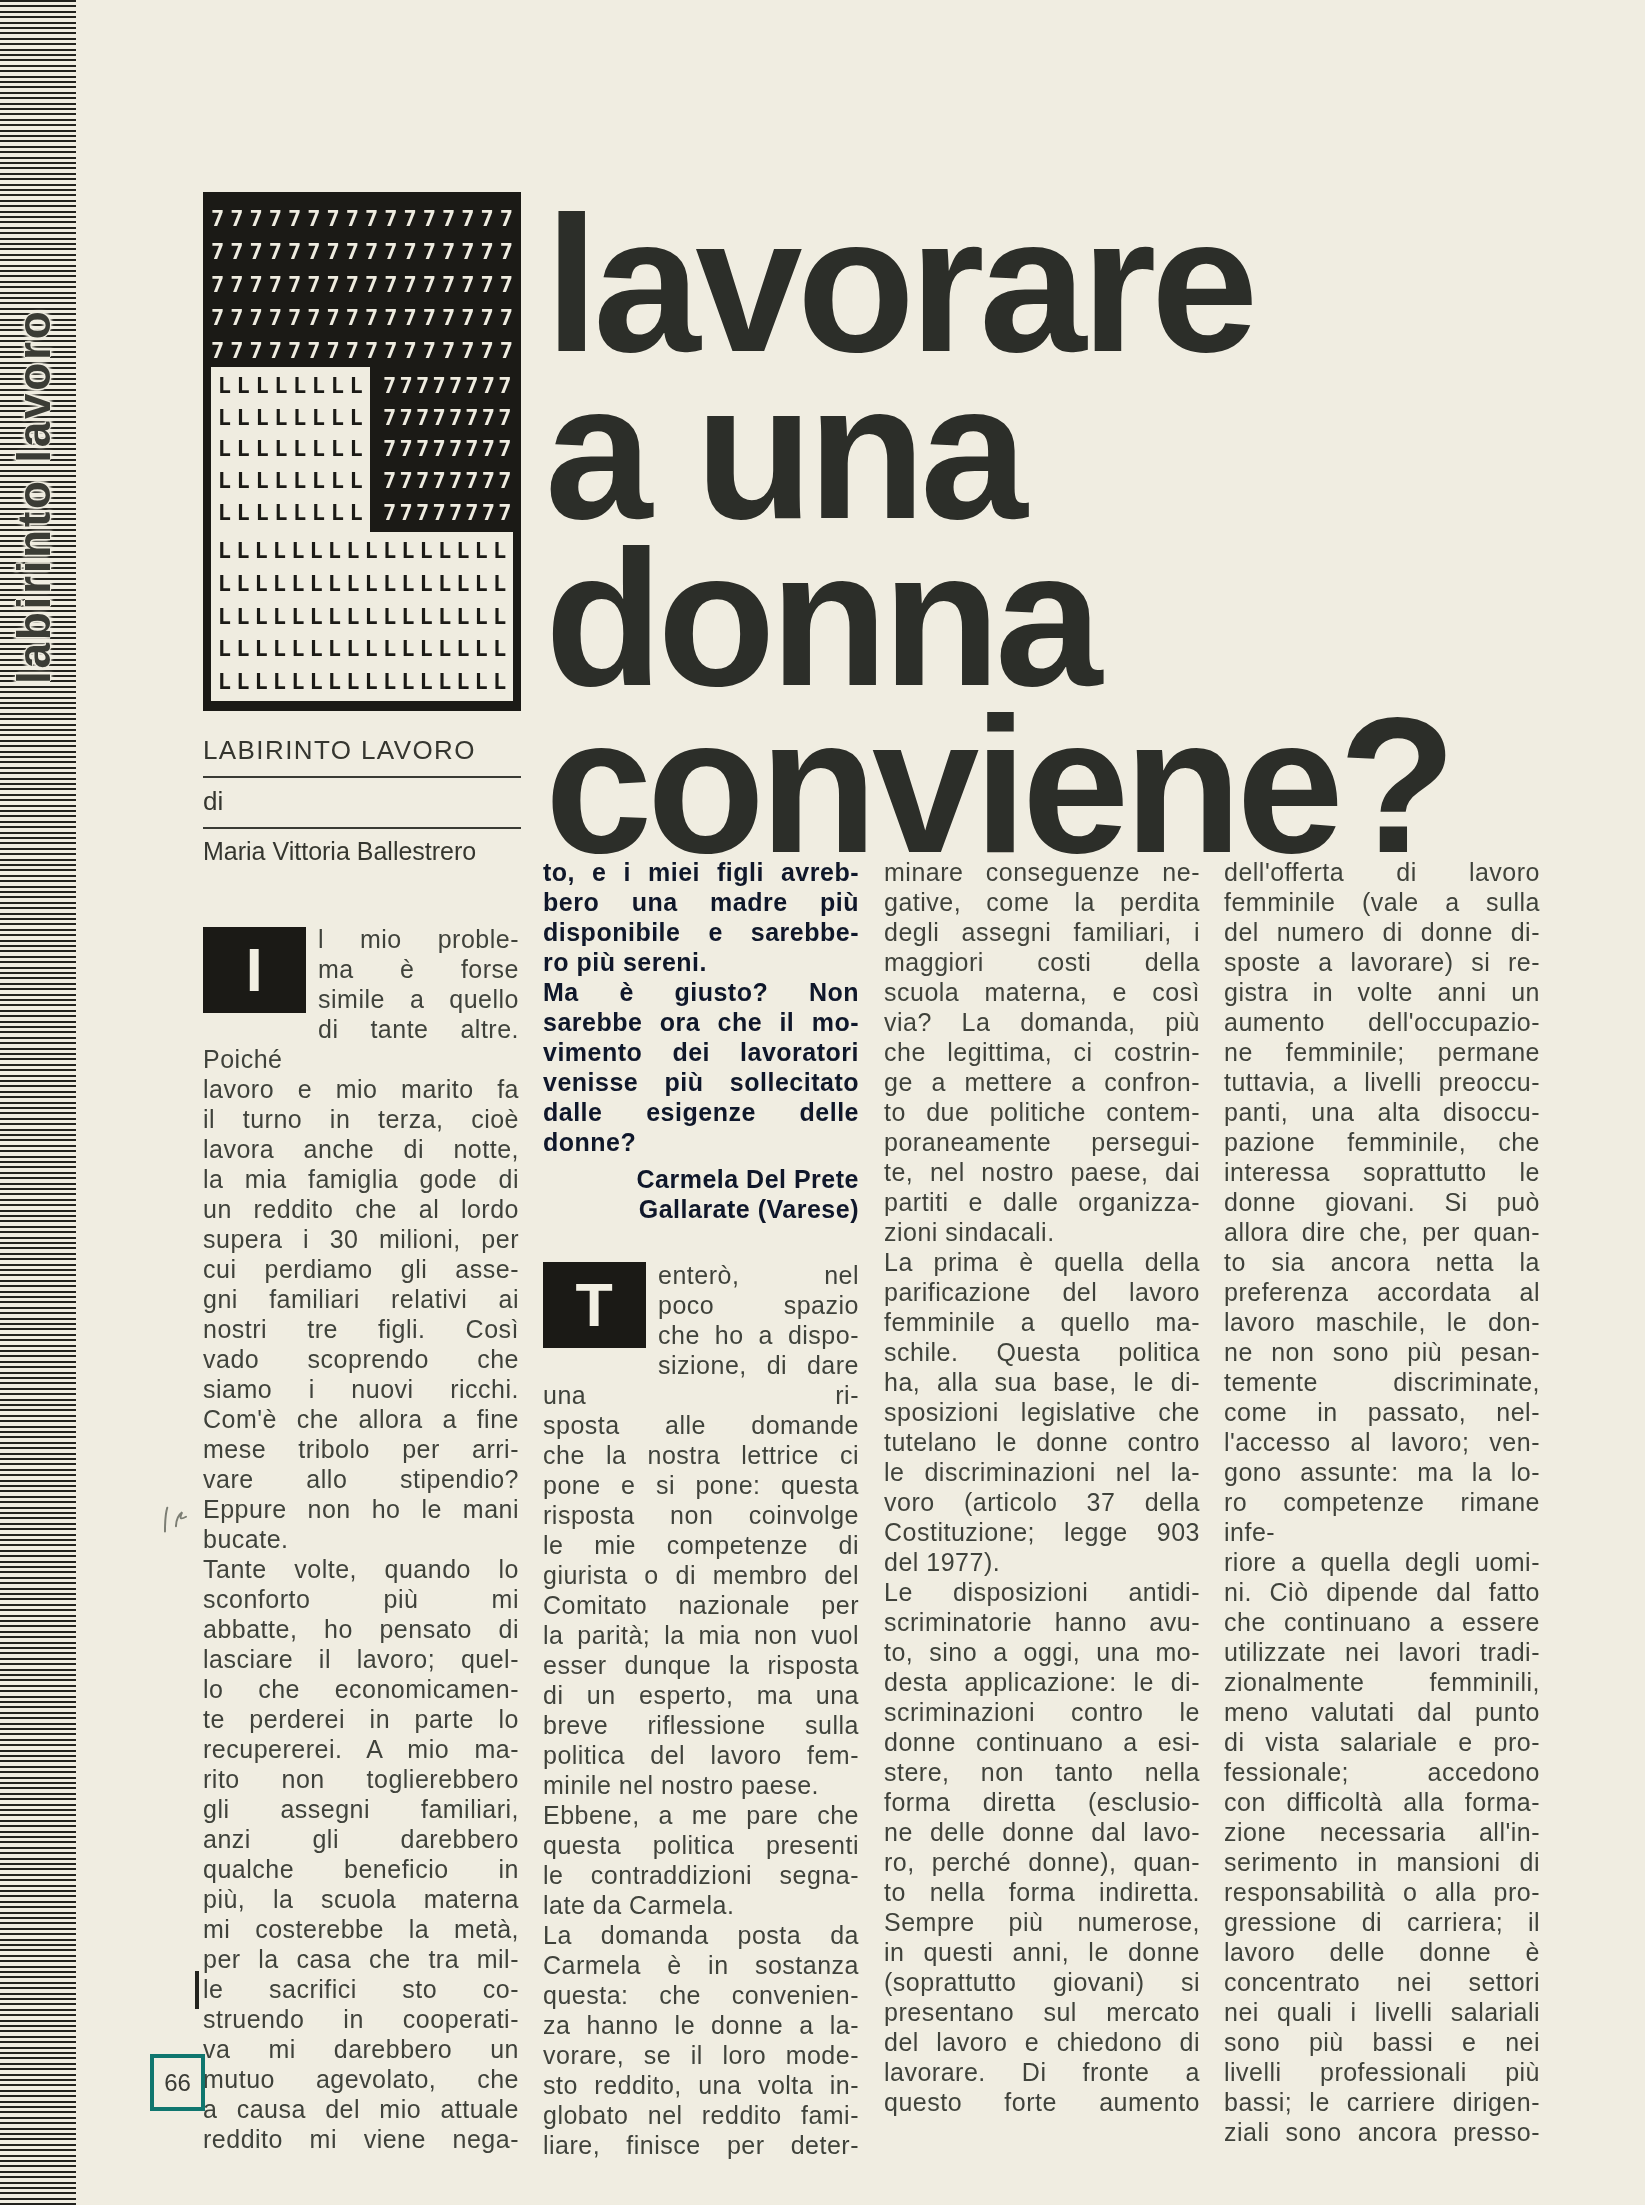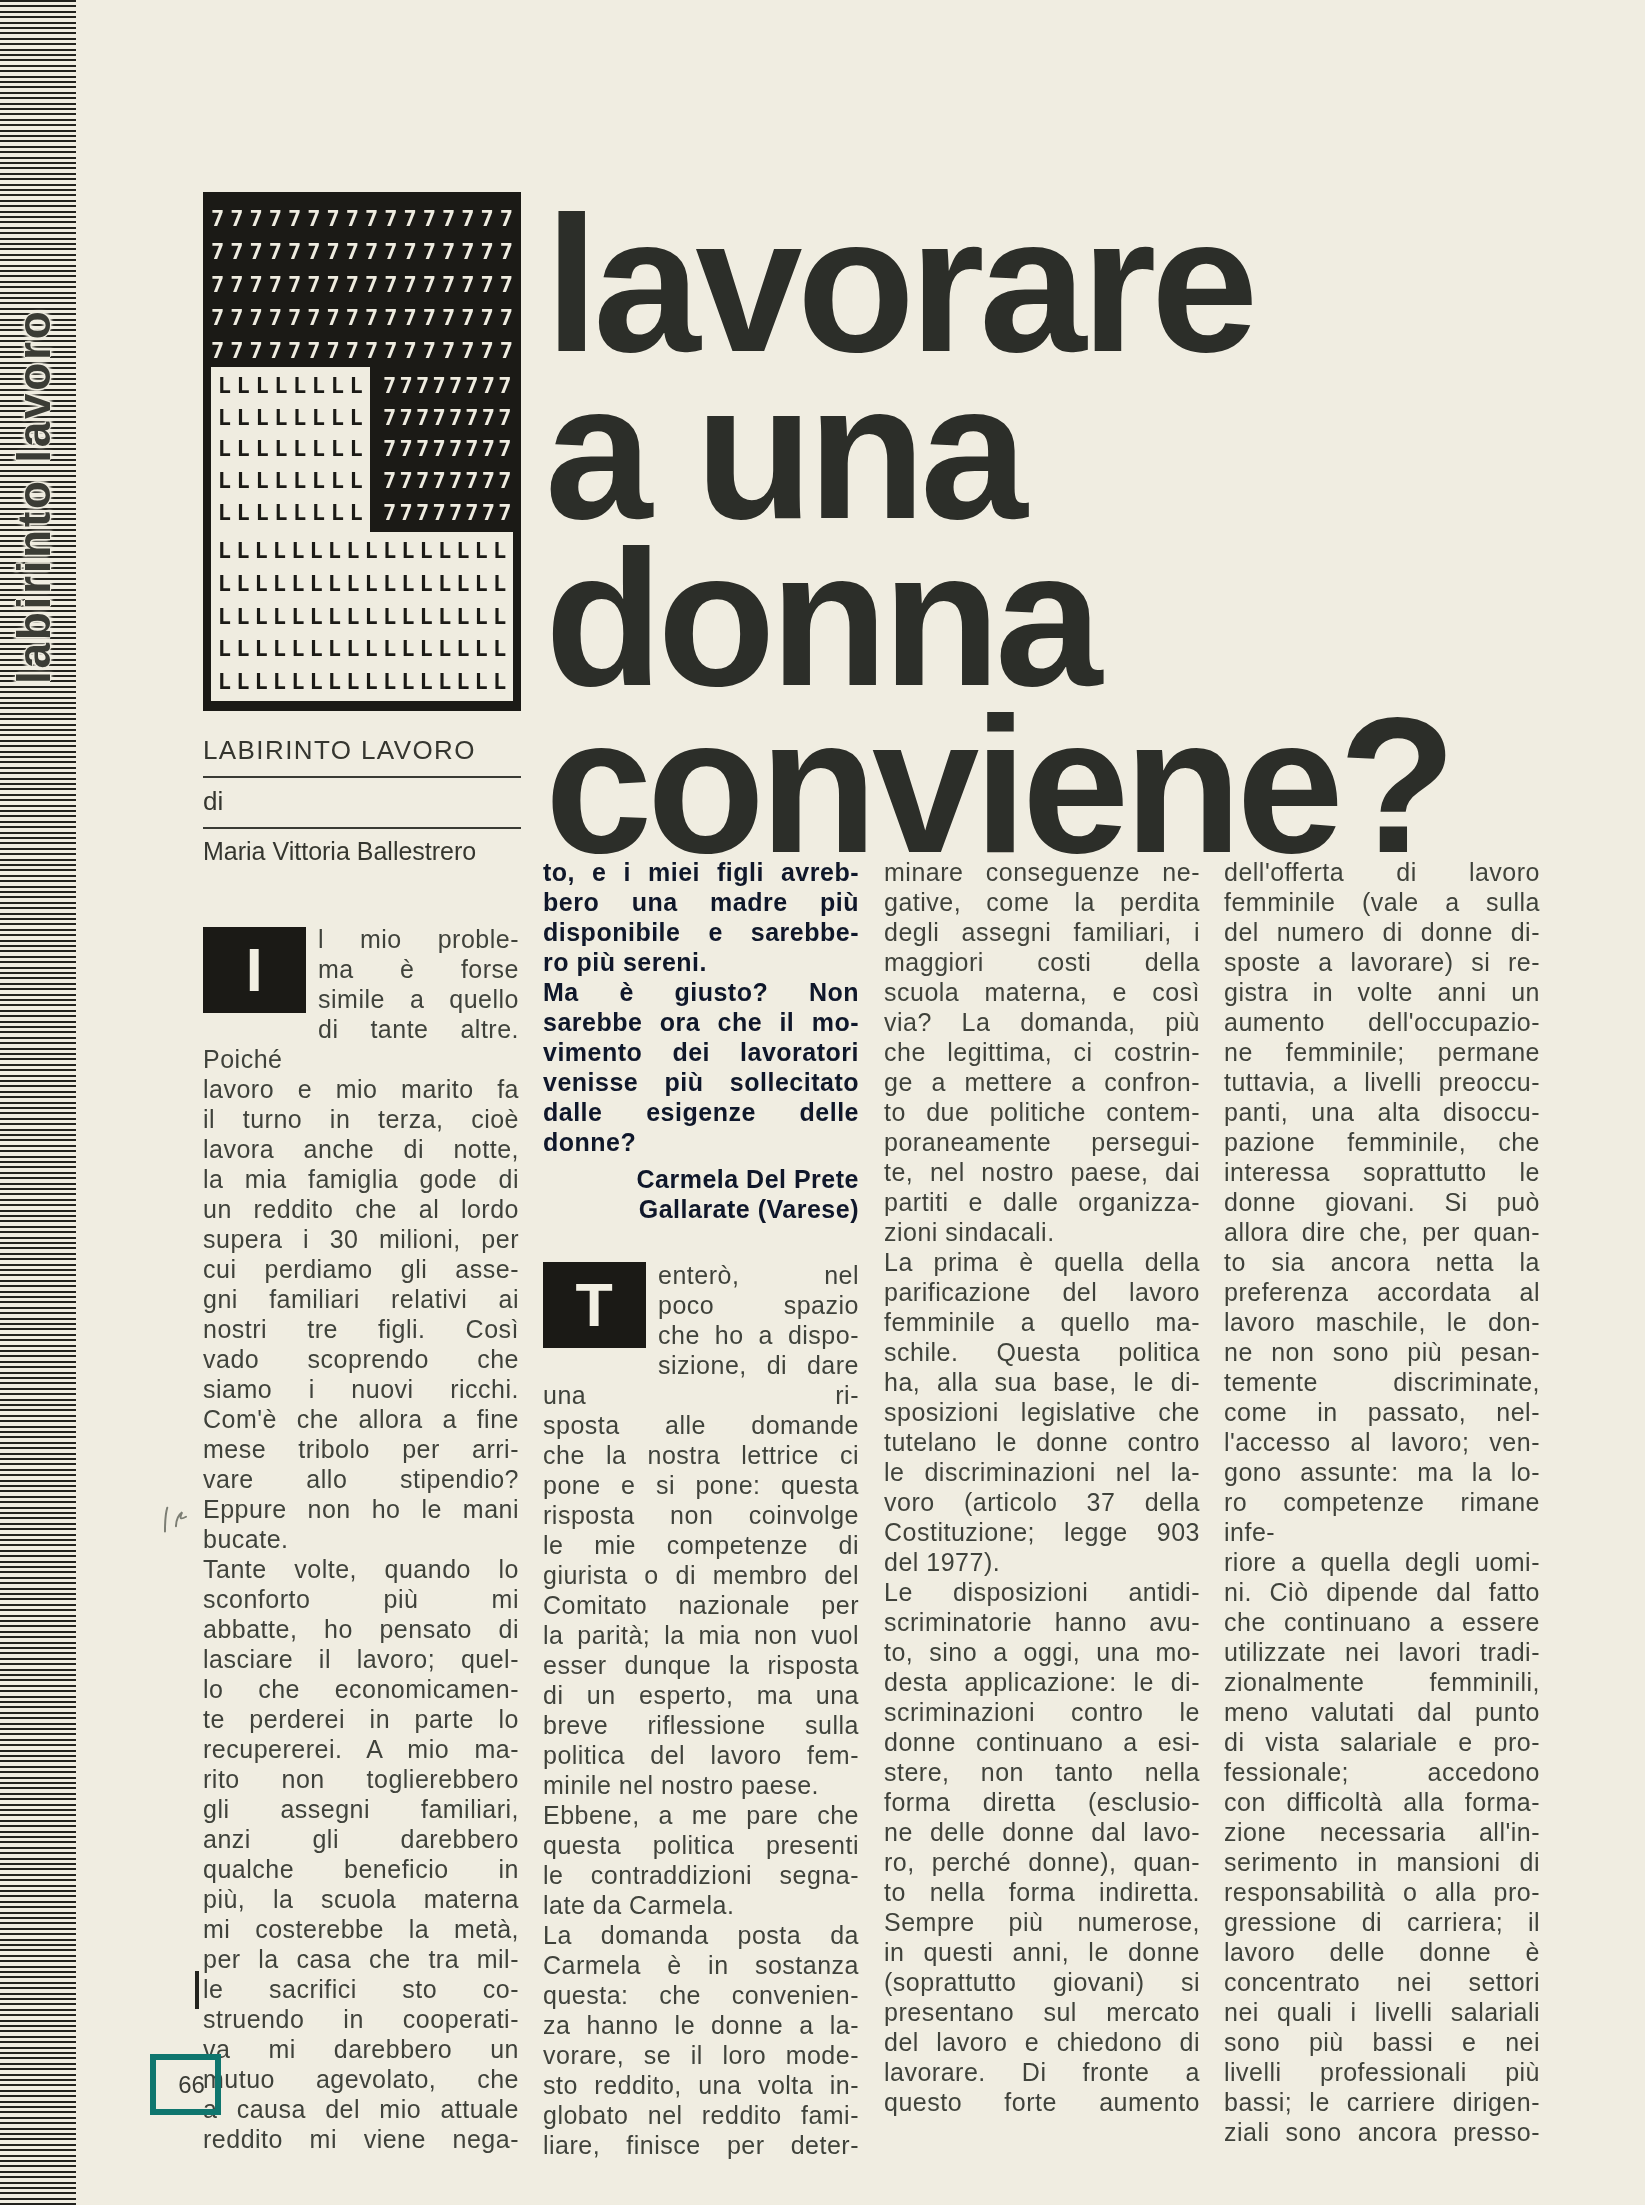--- a/index.html
+++ b/index.html
@@ -62,22 +62,22 @@
   .cap{
     float:left;width:103px;height:86px;background:#1b1a16;color:#f2efe3;
     display:flex;align-items:center;justify-content:center;
     font-size:61px;font-weight:bold;margin:2.7px 12px 2.7px 0;
   }
   .sig{font-weight:bold;text-align:right;margin:6.8px 0 36px 0;color:#0f172a;}
   .sig div{min-height:30px;}
   
   .pagenum{
     position:absolute;left:150px;top:2054px;width:47px;height:49px;
-    border:6px solid #0f766e;display:flex;align-items:center;justify-content:center;
-    font-size:24px;color:#3a3b35;background:transparent;padding-left:12px;
+    border:4px solid #0f766e;display:flex;align-items:center;justify-content:center;
+    font-size:24px;color:#3a3b35;background:transparent;
   }
   
   .tick{position:absolute;left:195px;top:1971px;width:4px;height:38px;background:#23231e;}
   .scribble{position:absolute;left:157px;top:1499px;transform:rotate(-14deg);opacity:.75;}
 </style>
 </head>
 <body>
 
 <div class="edge"></div>
 <div class="edge-label">labirinto lavoro</div>

